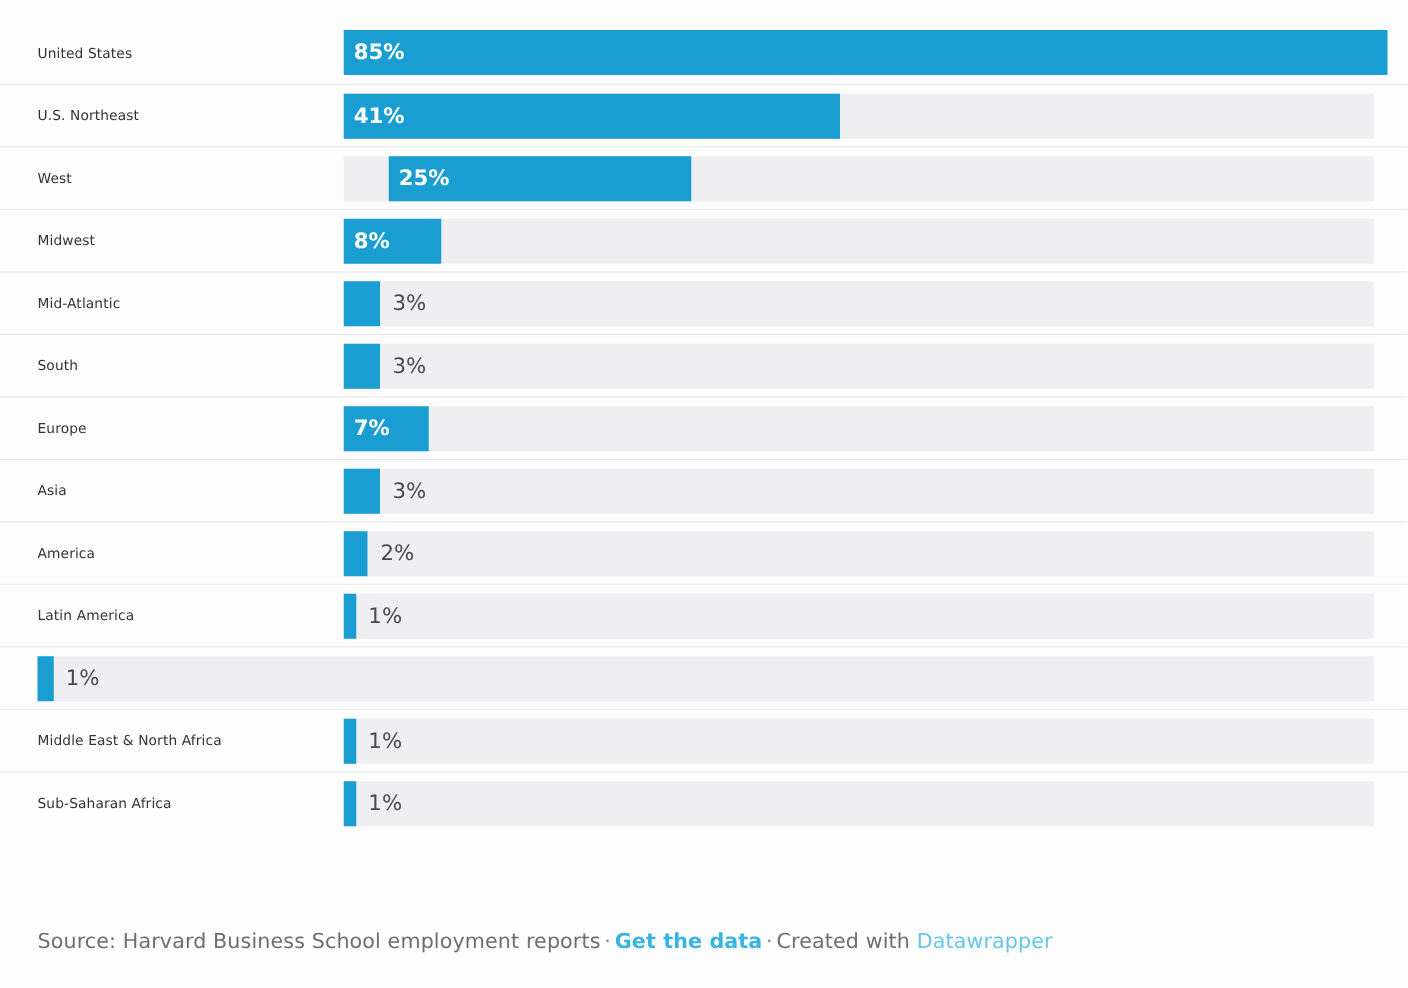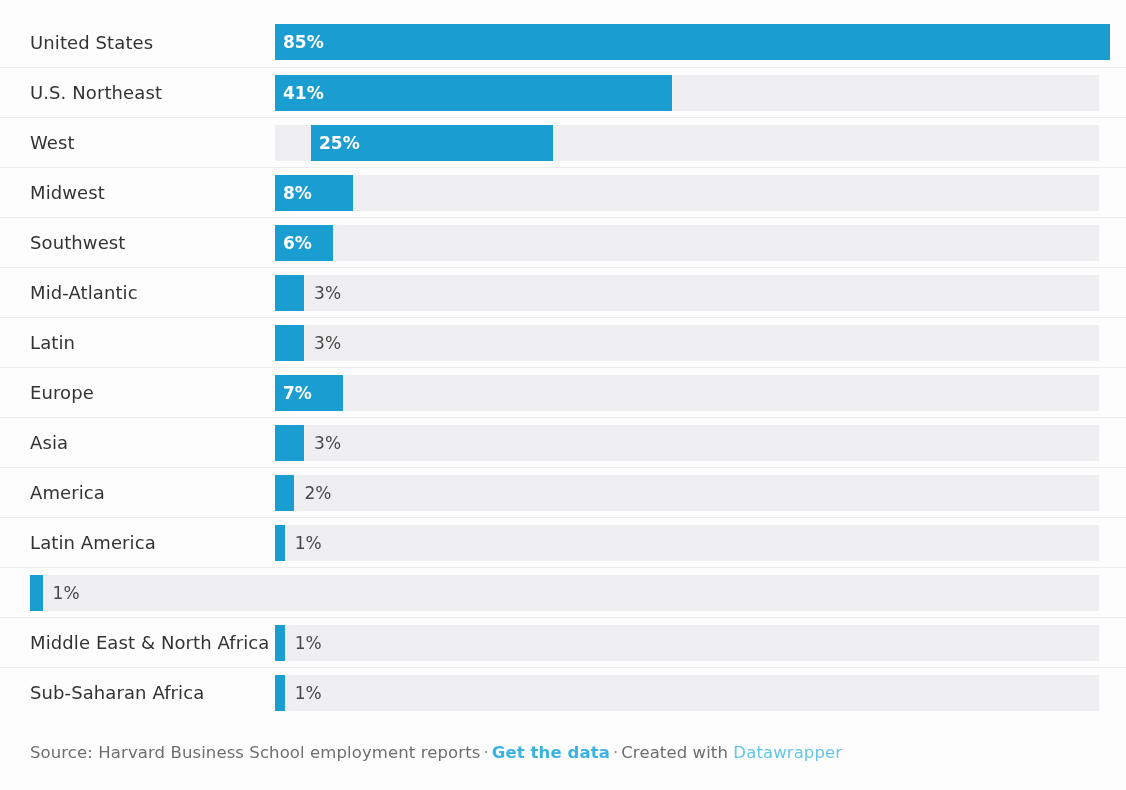--- a/index.html
+++ b/index.html
@@ -69,21 +69,21 @@
     right: 27px;
     top: 0;
     bottom: 0;
     display: flex;
     align-items: center;
   }
 
   .row-label {
     width: 245px;
     flex: 0 0 245px;
-    font-size: 18px;
+    font-size: 11px;
     color: #333333;
     letter-spacing: 0.1px;
     white-space: nowrap;
     overflow: visible;
   }
 
   .bar-area {
     position: relative;
     flex: 1 1 auto;
     height: 36px;
@@ -201,44 +201,32 @@
             <div class="bar-track">
               <div class="bar-fill" style="width: 9.41176%; background: rgb(26, 157, 209);">
                 <div class="bar-value inside">8%</div>
               </div>
             </div>
           </div>
         </div>
       </div>
       <div class="row">
         <div class="row-inner">
-          <div class="row-label">Southwest</div>
-          <div class="bar-area">
-            <div class="bar-track">
-              <div class="bar-fill" style="width: 7.05882%; background: rgb(26, 157, 209);">
-                <div class="bar-value inside">6%</div>
-              </div>
-            </div>
-          </div>
-        </div>
-      </div>
-      <div class="row">
-        <div class="row-inner">
           <div class="row-label">Mid-Atlantic</div>
           <div class="bar-area">
             <div class="bar-track">
               <div class="bar-fill" style="width: 3.52941%; background: rgb(26, 157, 209);"></div>
             </div>
             <div class="bar-value outside" style="left: calc(3.52941% + 10px);">3%</div>
           </div>
         </div>
       </div>
       <div class="row">
         <div class="row-inner">
-          <div class="row-label">Latin</div>
+          <div class="row-label">South</div>
           <div class="bar-area">
             <div class="bar-track">
               <div class="bar-fill" style="width: 3.52941%; background: rgb(26, 157, 209);"></div>
             </div>
             <div class="bar-value outside" style="left: calc(3.52941% + 10px);">3%</div>
           </div>
         </div>
       </div>
       <div class="row">
         <div class="row-inner">

